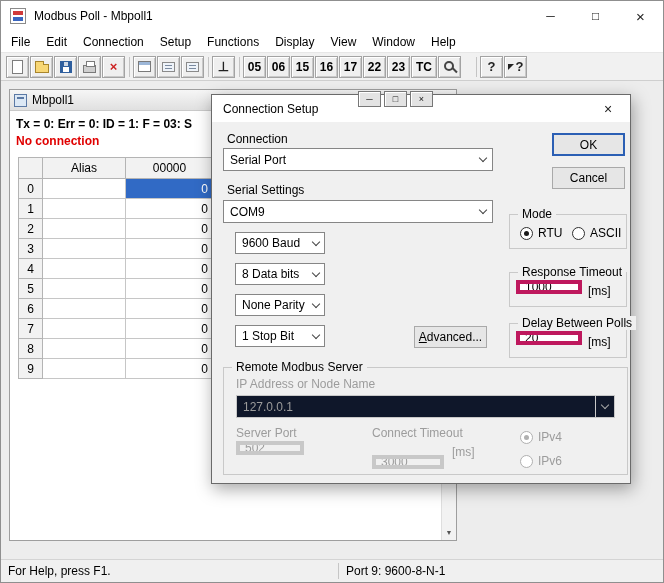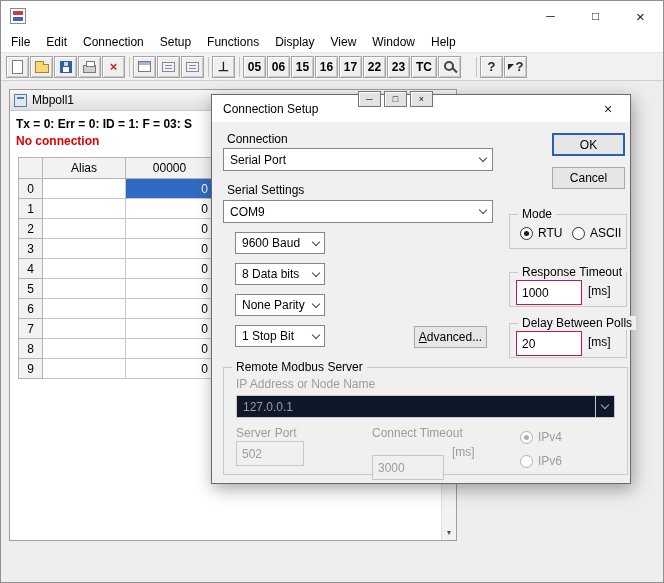--- a/index.html
+++ b/index.html
@@ -104,21 +104,21 @@
   .combo.disabled { background:#0f172a; border-color:#c8c8c8; color:#9c9c9c; }
   .combo.disabled .chev { border-color:#a8a8a8; }
   .combo.disabled .carr { border-left:1px solid #c8c8c8; }
 
   .btn { position:absolute; background:#e6e6e6; border:1px solid #a9a9a9; display:flex; align-items:center;
          justify-content:center; font-size:12px; }
   .btn.default { border:2px solid #2b5fb4; }
   .fl-underline { display:block; }
   .fl-underline::first-letter { text-decoration:underline; }
 
-  .tinput { position:absolute; height:25px; border:1px solid #be185d; background:#fff;
+  .tinput { position:absolute; height:14px; border:4px solid #be185d; background:#fff;
             font-family:"Liberation Sans",sans-serif; font-size:12px; padding:0 0 0 5px; color:#000; }
   .tinput:disabled { background:#f0f0f0; border-color:#c8c8c8; color:#9c9c9c; }
 
   .group { position:absolute; border:1px solid #c9c9c9; }
   .glabel { position:absolute; top:-8px; left:8px; background:#f0f0f0; padding:0 4px; font-size:12px; white-space:nowrap; }
 
   .radio { position:absolute; display:flex; align-items:center; gap:5px; font-size:12px; }
   .rdot { width:13px; height:13px; border:1px solid #2f2f2f; border-radius:50%; background:#fff; position:relative; flex:none; }
   .radio.sel .rdot::after { content:""; position:absolute; left:3px; top:3px; width:5px; height:5px;
                             border-radius:50%; background:#1a1a1a; }
@@ -133,20 +133,21 @@
   .sb-div { position:absolute; left:337px; top:3px; bottom:3px; width:1px; background:#c6c6c6; }
   .sb-port { position:absolute; left:345px; top:4px; }
 </style>
 </head>
 <body>
 
 <div class="app">
 
   <div class="titlebar">
     <div class="app-ico"></div>
+    <span class="title-text">Modbus Poll - Mbpoll1</span>
     <div class="win-btns">
       <div class="wbtn">
           <span>─</span>
         </div>
       <div class="wbtn">
           <span>□</span>
         </div>
       <div class="wbtn big">
           <span>×</span>
         </div>
@@ -420,14 +421,19 @@
         </div>
         <div class="radio disabled" style="left:296px; top:86px;">
           <span class="rdot"></span>
           <span>IPv6</span>
         </div>
       </div>
 
     </div>
   </div>
 
+  <div class="statusbar">
+    <span class="sb-help">For Help, press F1.</span>
+    <div class="sb-div"></div>
+    <span class="sb-port">Port 9: 9600-8-N-1</span>
+  </div>
 
 </div>
 
 </body></html>

